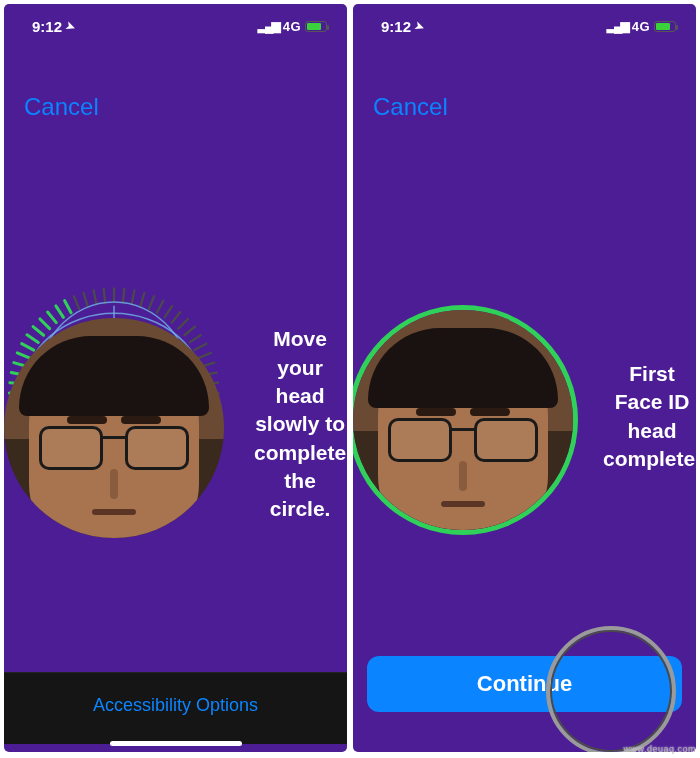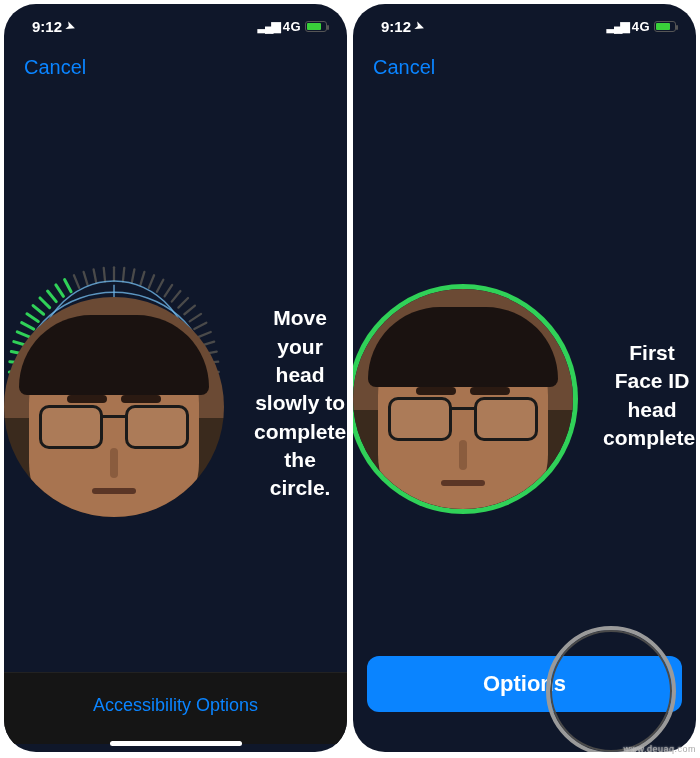--- a/index.html
+++ b/index.html
@@ -8,26 +8,27 @@
       display: flex;
       gap: 6px;
       padding: 4px;
       font-family: -apple-system, "Helvetica Neue", Arial, sans-serif;
       width: 700px;
       height: 758px;
     }
     .phone {
       width: 343px;
       height: 748px;
-      background: #0f172a;
-      border-radius: 32px;
+      background: #4c1d95;
+      border-radius: 5px;
       position: relative;
       overflow: hidden;
       display: flex;
       flex-direction: column;
+      gap: 37px;
     }
     .status-bar {
       height: 44px;
       display: flex;
       justify-content: space-between;
       align-items: center;
       padding: 0 20px 0 28px;
       color: #fff;
       font-size: 15px;
       font-weight: 600;
@@ -47,21 +48,21 @@
       background: #555; border-radius: 1px;
     }
     .bat-fill {
       position: absolute; left: 1px; top: 1px; bottom: 1px; width: 14px;
       background: #3ad13a; border-radius: 1px;
     }
     .signal-text { font-size: 13px; font-weight: 700; letter-spacing: 0.5px;}
     .sig-icon { font-size: 12px; letter-spacing: -2px; }
     .top-link {
       color: #0a84ff;
-      font-size: 20px;
+      font-size: 24px;
       padding: 8px 24px 0 20px;
     }
     .center-area {
       flex: 1;
       display: flex;
       flex-direction: row;
       align-items: center;
     }
     .face-wrap {
       margin-top: 62px;
@@ -313,18 +314,18 @@
           <div class="nose"></div>
             <div class="mouth"></div>
         </div>
       </div>
     </div>
     <div class="msg">First Face ID
 head complete.</div>
   </div>
 
   <div class="continue-wrap">
-    <button class="continue-btn">Options</button>
+    <button class="continue-btn">Continue</button>
     <div class="highlight"></div>
   </div>
 </div>
 
 <div class="watermark">www.deuaq.com</div>
 
 </body></html>

